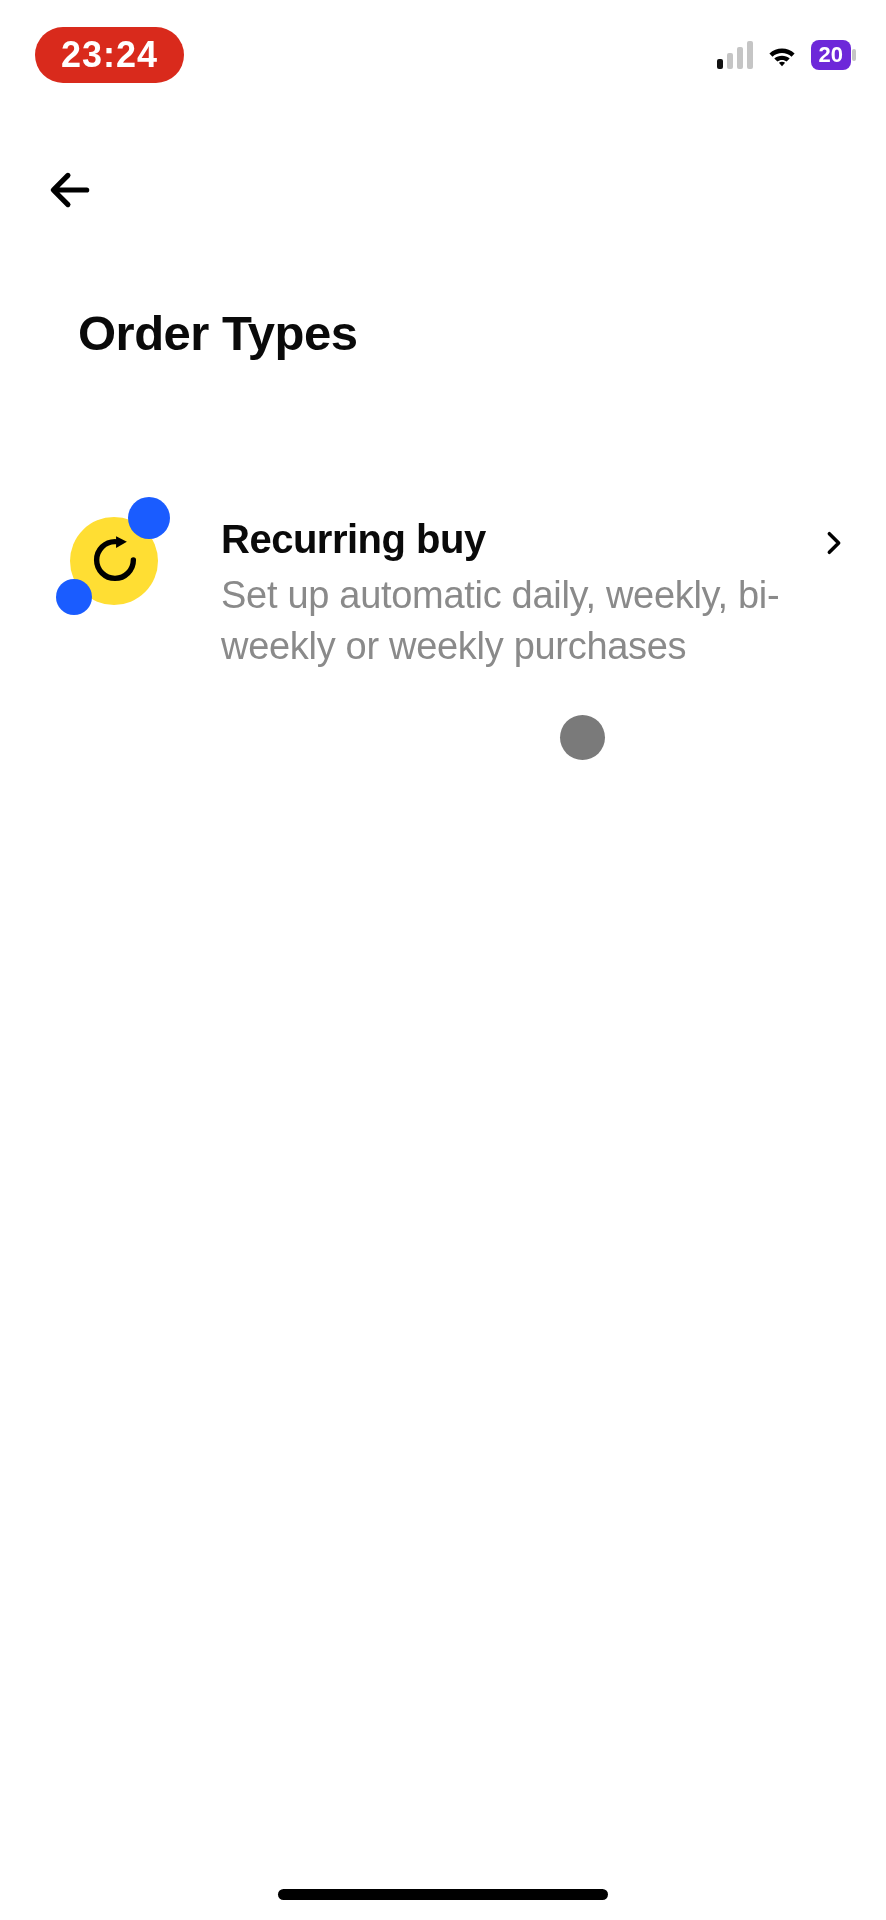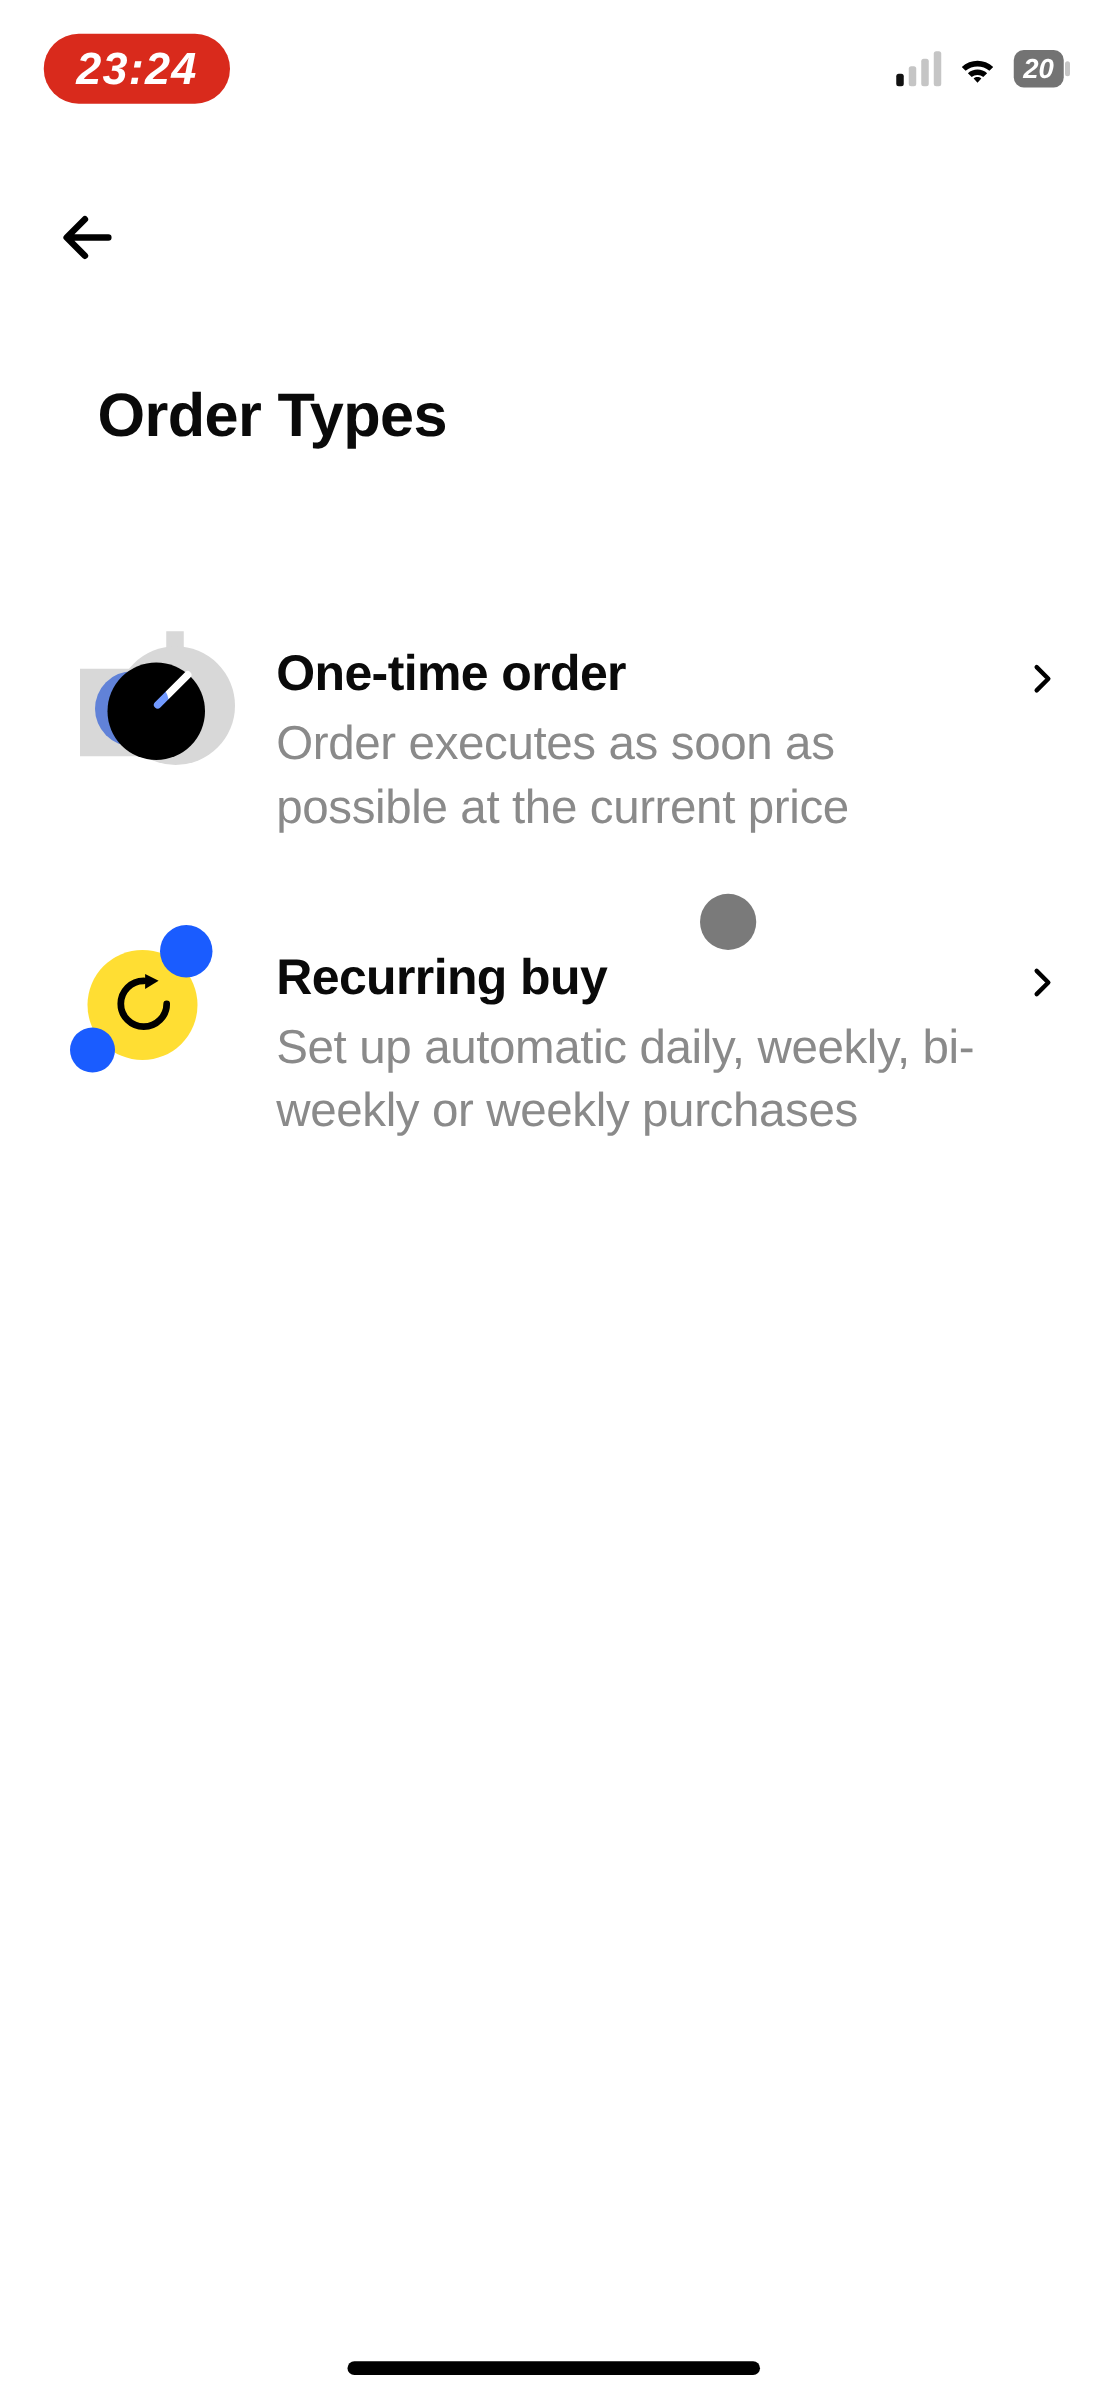--- a/index.html
+++ b/index.html
@@ -1,31 +1,31 @@
 <!DOCTYPE html>
 <html><head>
 <meta charset="utf-8">
 <style>
   * { margin: 0; padding: 0; box-sizing: border-box; }
   html, body { width: 886px; height: 1920px; background: #ffffff; font-family: -apple-system, BlinkMacSystemFont, 'Segoe UI', Helvetica, Arial, sans-serif; overflow: hidden; }
   .screen { position: relative; width: 886px; height: 1920px; }
 
   
-  .status-bar { position: absolute; top: 0; left: 0; right: 0; height: 85px; display: flex; align-items: center; justify-content: space-between; padding: 0 35px; font-style: italic; }
+  .status-bar { position: absolute; top: 0; left: 0; right: 0; height: 85px; display: flex; align-items: center; justify-content: space-between; padding: 0 35px; }
   .time-pill { background: #d92a1c; color: #fff; font-weight: 600; font-size: 36px; padding: 7px 26px; border-radius: 40px; letter-spacing: 1px; position: relative; top: 12px; }
   .status-right { display: flex; align-items: center; gap: 12px; position: relative; top: 12px; }
   .signal-bars { display: flex; align-items: flex-end; gap: 4px; height: 28px; }
   .signal-bars span { width: 6px; background: #c5c5c5; border-radius: 2px; display: inline-block; }
   .signal-bars span.active { background: #111; }
   .signal-bars .b1 { height: 10px; }
   .signal-bars .b2 { height: 16px; }
   .signal-bars .b3 { height: 22px; }
   .signal-bars .b4 { height: 28px; }
   .wifi { width: 34px; height: 28px; position: relative; }
-  .battery { background: #737373; color: #fff; font-size: 22px; font-weight: 700; border-radius: 8px; padding: 2px 8px 2px 8px; position: relative; display: inline-block;}
+  .battery { background: #6d28d9; color: #fff; font-size: 22px; font-weight: 700; border-radius: 8px; padding: 2px 8px 2px 8px; position: relative; display: inline-block;}
   .battery::after { content:""; position:absolute; right:-5px; top:50%; transform:translateY(-50%); width:4px; height:12px; background:#c5c5c5; border-radius:2px;}
   .battery-inner { position: relative; }
 
   
   .back-btn { position: absolute; top: 165px; left: 45px; width: 50px; height: 50px; background: transparent; border: none; cursor: pointer; display:flex; align-items:center; justify-content:center; }
 
   
   .page-title { position: absolute; top: 305px; left: 78px; font-size: 49px; font-weight: 600; color: #0a0a0a; letter-spacing: -0.5px; }
 
   
@@ -87,39 +87,20 @@
   <button class="back-btn">
     <svg viewBox="0 0 24 24" width="50" height="50">
       <path d="M20 12 H5 M11 5 L4 12 L11 19" stroke="#000" stroke-width="2.5" fill="none" stroke-linecap="round" stroke-linejoin="round"></path>
     </svg>
   </button>
 
   <h1 class="page-title">Order Types</h1>
 
   <div class="options">
 
-    <div class="option-row">
-      <div class="option-icon icon-onetime">
-        <div class="square"></div>
-        <div class="stem"></div>
-        <div class="big-circle"></div>
-        <div class="black-circle"></div>
-        <div class="needle"></div>
-        <div class="blue-overlay"></div>
-      </div>
-      <div class="option-text">
-        <div class="option-title">One-time order</div>
-        <div class="option-desc">Order executes as soon as possible at the current price</div>
-      </div>
-      <div class="chevron">
-        <svg viewBox="0 0 24 24" width="28" height="28">
-            <path d="M8 4 L16 12 L8 20" stroke="#000" stroke-width="3" fill="none" stroke-linecap="round" stroke-linejoin="round"></path>
-          </svg>
-      </div>
-    </div>
 
     <div class="option-row">
       <div class="option-icon icon-recurring">
         <div class="yellow-circle"></div>
         <div class="arrow-wrap">
           <svg viewBox="0 0 50 50" width="54" height="54">
             <path d="M25 8 A17 17 0 1 0 42 25" stroke="#000" stroke-width="5" fill="none" stroke-linecap="round"></path>
             <path d="M26 3 L26 14 L36 8 Z" fill="#000"></path>
           </svg>
         </div>

